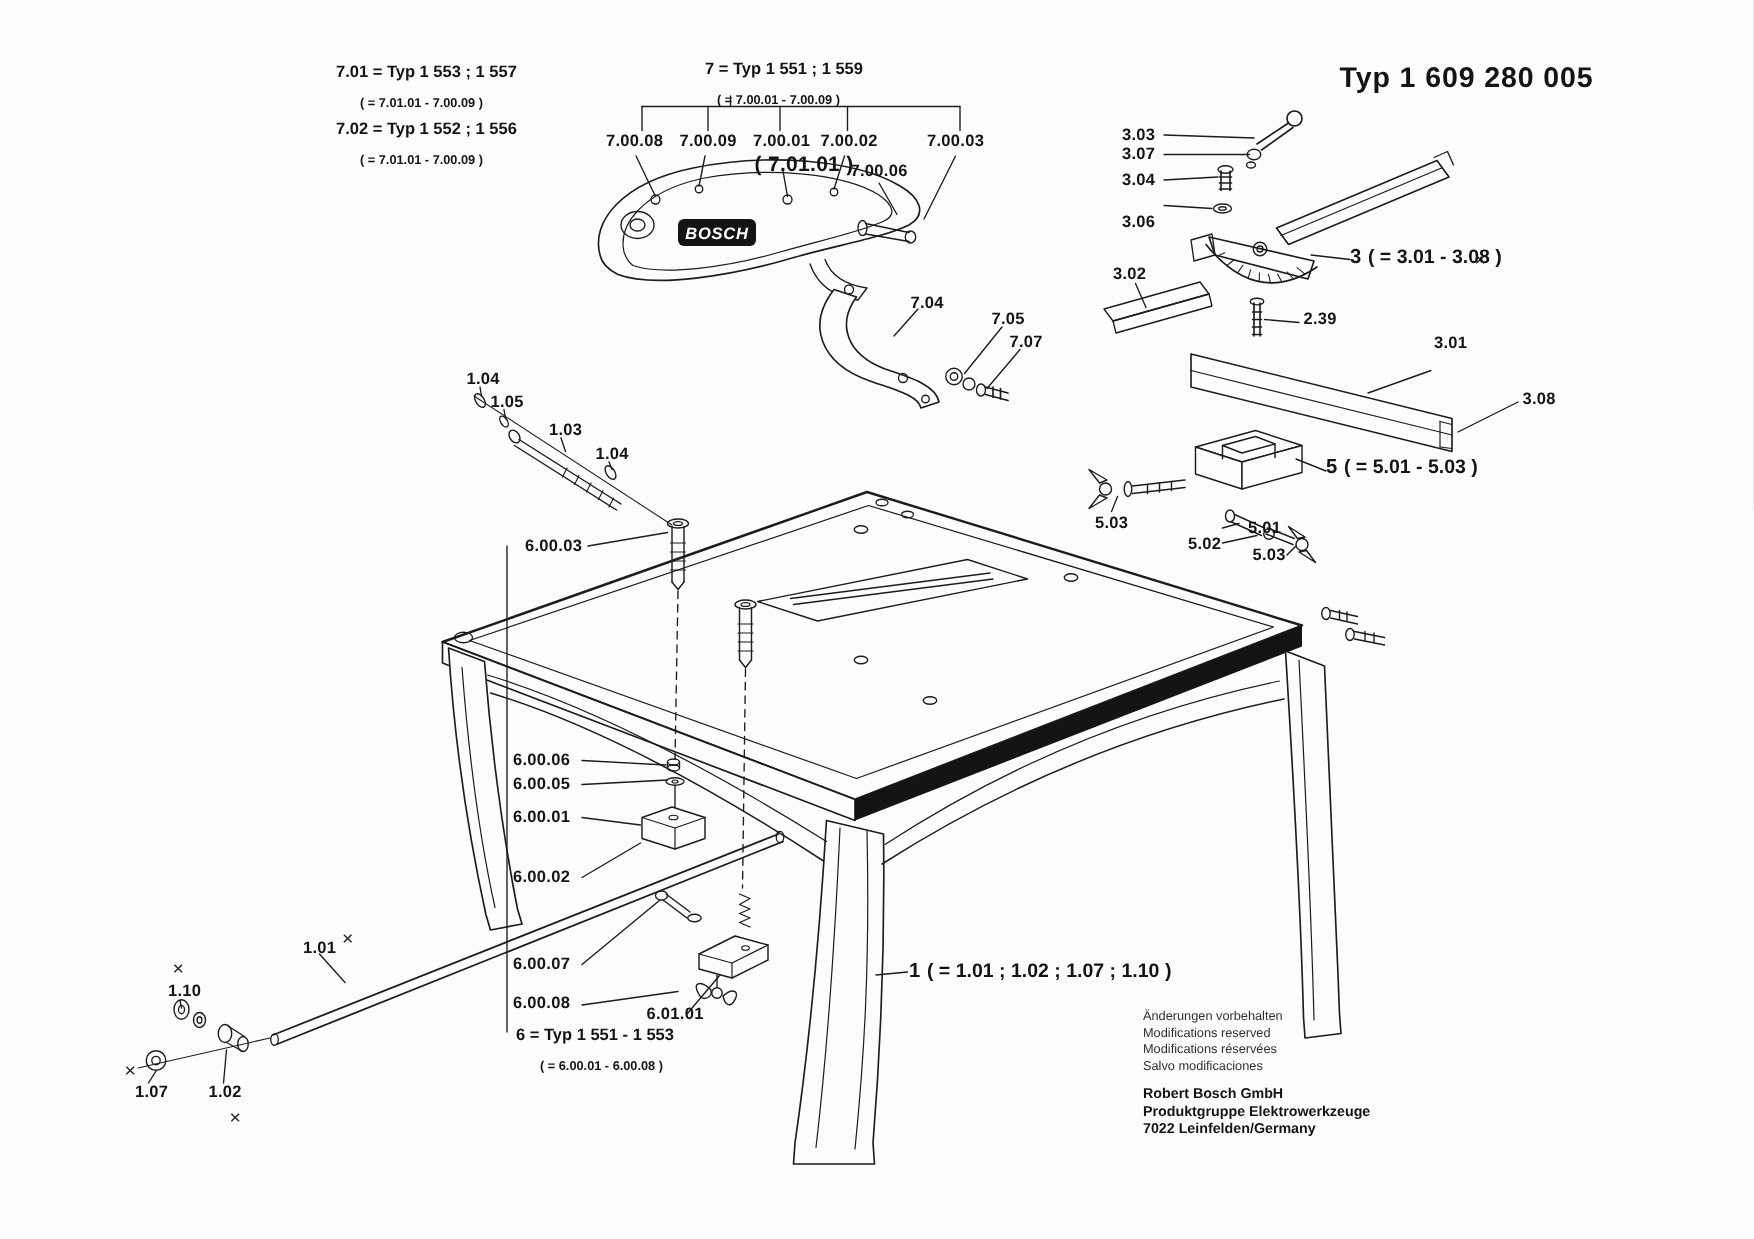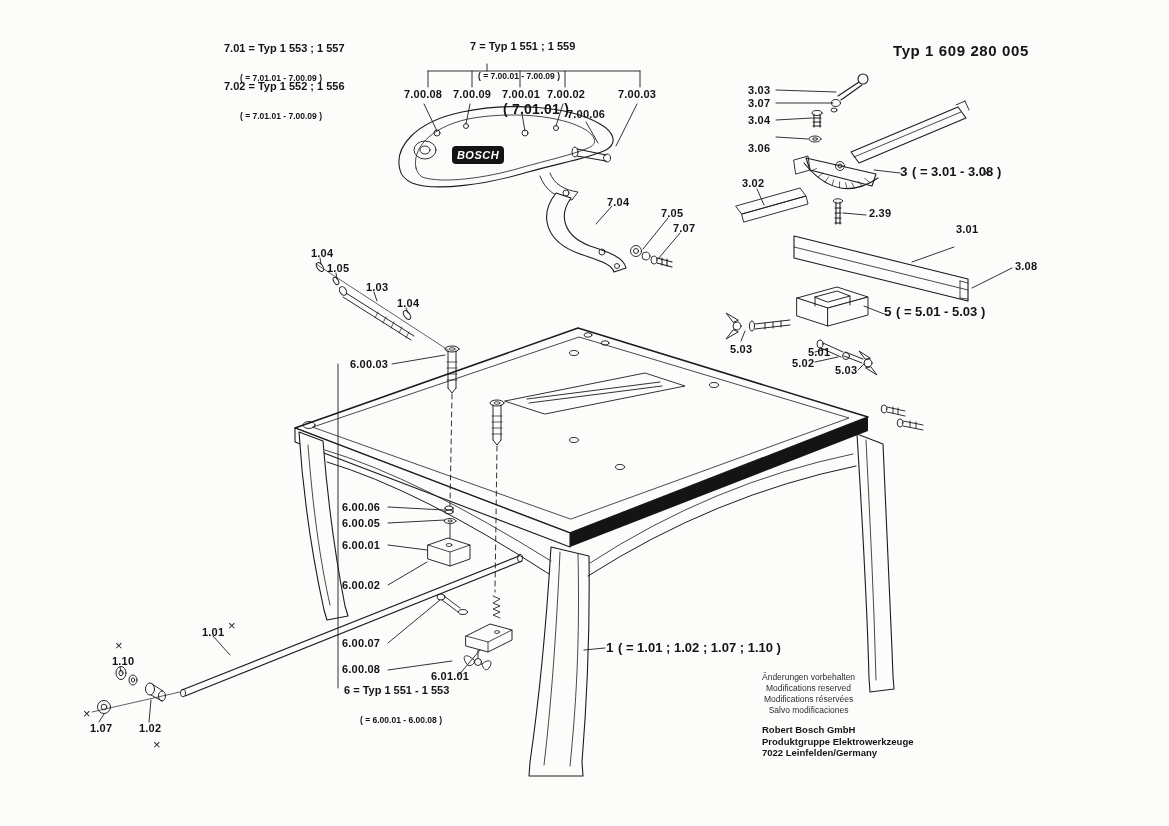--- a/index.html
+++ b/index.html
@@ -5,28 +5,28 @@
   html,body{margin:0;padding:0;background:#d8d8d8;}
   #page{
     position:relative;width:1169px;height:826px;background:#fcfcfb;
     font-family:"Liberation Sans",sans-serif;color:#141414;overflow:hidden;
     margin:0 auto;
   }
   #art{position:absolute;left:0;top:0;width:100%;height:100%;}
   .lbl{position:absolute;font-size:11px;font-weight:700;white-space:nowrap;letter-spacing:.2px;}
   .lbl.small{font-size:14px;}
   .legend-block{position:absolute;font-size:11px;font-weight:700;white-space:nowrap;line-height:12px;}
-  .legend-block .range{display:block;font-size:8.5px;padding-left:16px;line-height:10px;margin-top:19px;}
+  .legend-block .range{display:block;font-size:8.5px;padding-left:16px;line-height:10px;margin-top:9px;}
   .grp{position:absolute;white-space:nowrap;}
   .grp .num{font-size:13.5px;font-weight:700;}
   .grp .range{font-size:13px;font-weight:700;}
   .mark{position:absolute;font-size:13px;font-weight:400;color:#222;}
-  #doc-title{position:absolute;left:893px;top:42px;font-size:15px;font-weight:700;letter-spacing:.6px;text-align:right;}
+  #doc-title{position:absolute;left:893px;top:42px;font-size:19px;font-weight:700;letter-spacing:.6px;text-align:right;}
   #notes{position:absolute;left:762px;top:672px;}
-  #notes div{font-size:8.5px;line-height:11px;color:#2e2e2e;text-align:center;}
+  #notes div{font-size:8.5px;line-height:11px;color:#2e2e2e;}
   #company{position:absolute;left:762px;top:724px;}
   #company div{font-size:9.5px;font-weight:700;line-height:11.5px;}
 </style>
 </head>
 <body>
 
 <div id="page">
 
   <svg id="art" viewBox="0 0 1169 826" fill="none" stroke="#1c1c1c" stroke-width="1.1" stroke-linecap="round" stroke-linejoin="round">
 
@@ -400,21 +400,21 @@
   <div class="lbl" style="left:673px;top:222px">7.07</div>
   <div class="lbl" style="left:748px;top:84px">3.03</div>
   <div class="lbl" style="left:748px;top:97px">3.07</div>
   <div class="lbl" style="left:748px;top:114px">3.04</div>
   <div class="lbl" style="left:748px;top:142px">3.06</div>
   <div class="lbl" style="left:742px;top:177px">3.02</div>
   <div class="lbl" style="left:869px;top:207px">2.39</div>
   <div class="lbl" style="left:956px;top:223px">3.01</div>
   <div class="lbl" style="left:1015px;top:260px">3.08</div>
   <div class="lbl" style="left:730px;top:343px">5.03</div>
-  <div class="lbl" style="left:808px;top:346px">5.01</div>
+  <div class="lbl" style="left:832px;top:346px">5.01</div>
   <div class="lbl" style="left:792px;top:357px">5.02</div>
   <div class="lbl" style="left:835px;top:364px">5.03</div>
   <div class="lbl" style="left:311px;top:247px">1.04</div>
   <div class="lbl" style="left:327px;top:262px">1.05</div>
   <div class="lbl" style="left:366px;top:281px">1.03</div>
   <div class="lbl" style="left:397px;top:297px">1.04</div>
   <div class="lbl" style="left:350px;top:358px">6.00.03</div>
   <div class="lbl" style="left:342px;top:501px">6.00.06</div>
   <div class="lbl" style="left:342px;top:517px">6.00.05</div>
   <div class="lbl" style="left:342px;top:539px">6.00.01</div>

